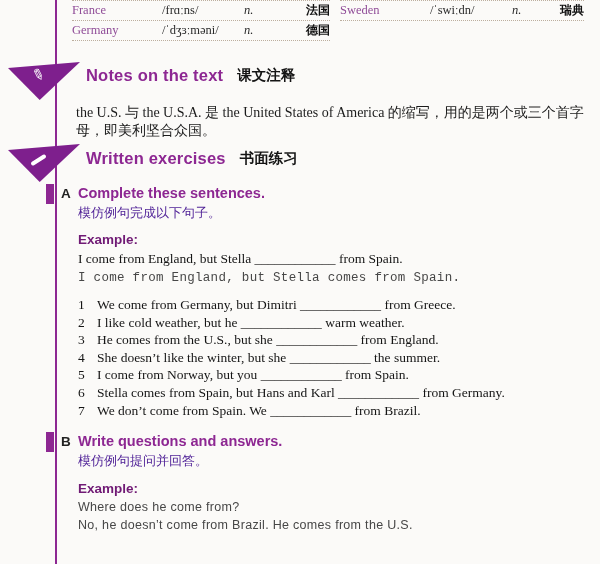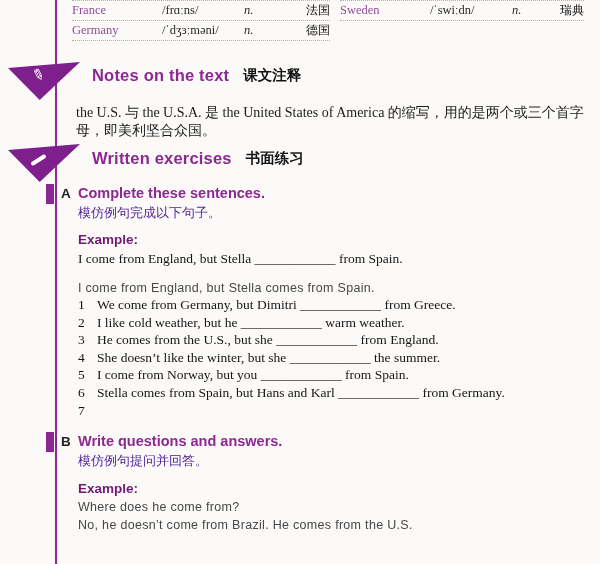--- a/index.html
+++ b/index.html
@@ -21,42 +21,42 @@
   .vocab-left  { left:72px;  width:258px; }
   .vocab-right { left:340px; width:244px; }
   .vrow {
     display:flex; align-items:center; height:20px;
     border-bottom:1px dotted #bcae9e;
     font-family:"Liberation Serif", serif; font-size:12.5px;
   }
   .vword { width:90px; color:#8f4b97; }
   .vphon { width:82px; color:#2a2a2a; }
   .vpos  { width:34px; font-style:italic; color:#2a2a2a; }
-  .vcn   { margin-left:auto; font-weight:normal; color:#111; font-size:12px; }
+  .vcn   { margin-left:auto; font-weight:bold; color:#111; font-size:12px; }
 
   
   .tri {
     position:absolute; left:8px; width:72px; height:38px;
     background:#7e1f8d;
     clip-path:polygon(0% 16%, 100% 0%, 44% 100%);
     z-index:2;
   }
   .tri-notes { top:62px; }
   .tri-ex    { top:144px; }
   .tri-glyph {
     position:absolute; left:24px; top:4px;
     color:#ffffff; font-size:15px; transform:rotate(18deg);
   }
   .pen-stroke {
     position:absolute; left:22px; top:14px;
     width:17px; height:4px; background:#ffffff;
     border-radius:2px; transform:rotate(-32deg);
   }
 
-  .hdr { position:absolute; left:92px; display:flex; gap:14px; align-items:flex-end; }
+  .hdr { position:absolute; left:86px; display:flex; gap:14px; align-items:flex-end; }
   .hdr-notes { top:66px; }
   .hdr-ex    { top:149px; }
   .hdr-en { color:#8d2792; font-size:16.5px; font-weight:600; letter-spacing:0.2px; }
   .hdr-cn { color:#141414; font-size:14.5px; font-weight:bold; }
 
   .note-body {
     position:absolute; left:76px; top:104px; width:520px;
     font-family:"Liberation Serif", serif; font-size:14px; color:#1b1b1b;
   }
 
@@ -70,21 +70,21 @@
   .sec-title .en { color:#8d2792; font-size:14.5px; font-weight:600; }
   .sec-title .cn { font-size:13px; font-weight:400; color:#4c1d95; margin-top:3px; }
 
   
   .example-label { color:#701a75; font-size:13.5px; font-weight:600; }
   .serif-line { font-family:"Liberation Serif", serif; font-size:13.5px; color:#151515; }
   .hand { font-size:12.5px; color:#474747; letter-spacing:0.3px; }
 
   .ex-a { position:absolute; left:78px; top:232px; }
   .ex-a .serif-line { margin-top:4px; }
-  .ex-a .hand { margin-top:14px; }
+  .ex-a .hand { margin-top:4px;font-family:Liberation Mono, monospace; }
 
   .list-a { position:absolute; left:78px; top:297px; }
   .lrow { display:flex; height:17.6px; align-items:baseline; font-family:"Liberation Serif", serif; font-size:13.5px; color:#151515; }
   .lnum { width:19px; }
 
   .ex-b { position:absolute; left:78px; top:481px; }
   .ex-b .serif-line { margin-top:3px; }
   .ex-b .hand { margin-top:4px; }
 </style>
 </head>
@@ -167,20 +167,21 @@
     <div class="lrow">
         <span class="lnum">5</span>
         <span>I come from Norway, but you ____________ from Spain.</span>
       </div>
     <div class="lrow">
         <span class="lnum">6</span>
         <span>Stella comes from Spain, but Hans and Karl ____________ from Germany.</span>
       </div>
     <div class="lrow">
         <span class="lnum">7</span>
+        <span>We don’t come from Spain. We ____________ from Brazil.</span>
       </div>
   </div>
 
   <div class="sq sq-b"></div>
   <div class="sec-label lbl-b">B</div>
   <div class="sec-title ttl-b">
     <div class="en">Write questions and answers.</div>
     <div class="cn">模仿例句提问并回答。</div>
   </div>
 

